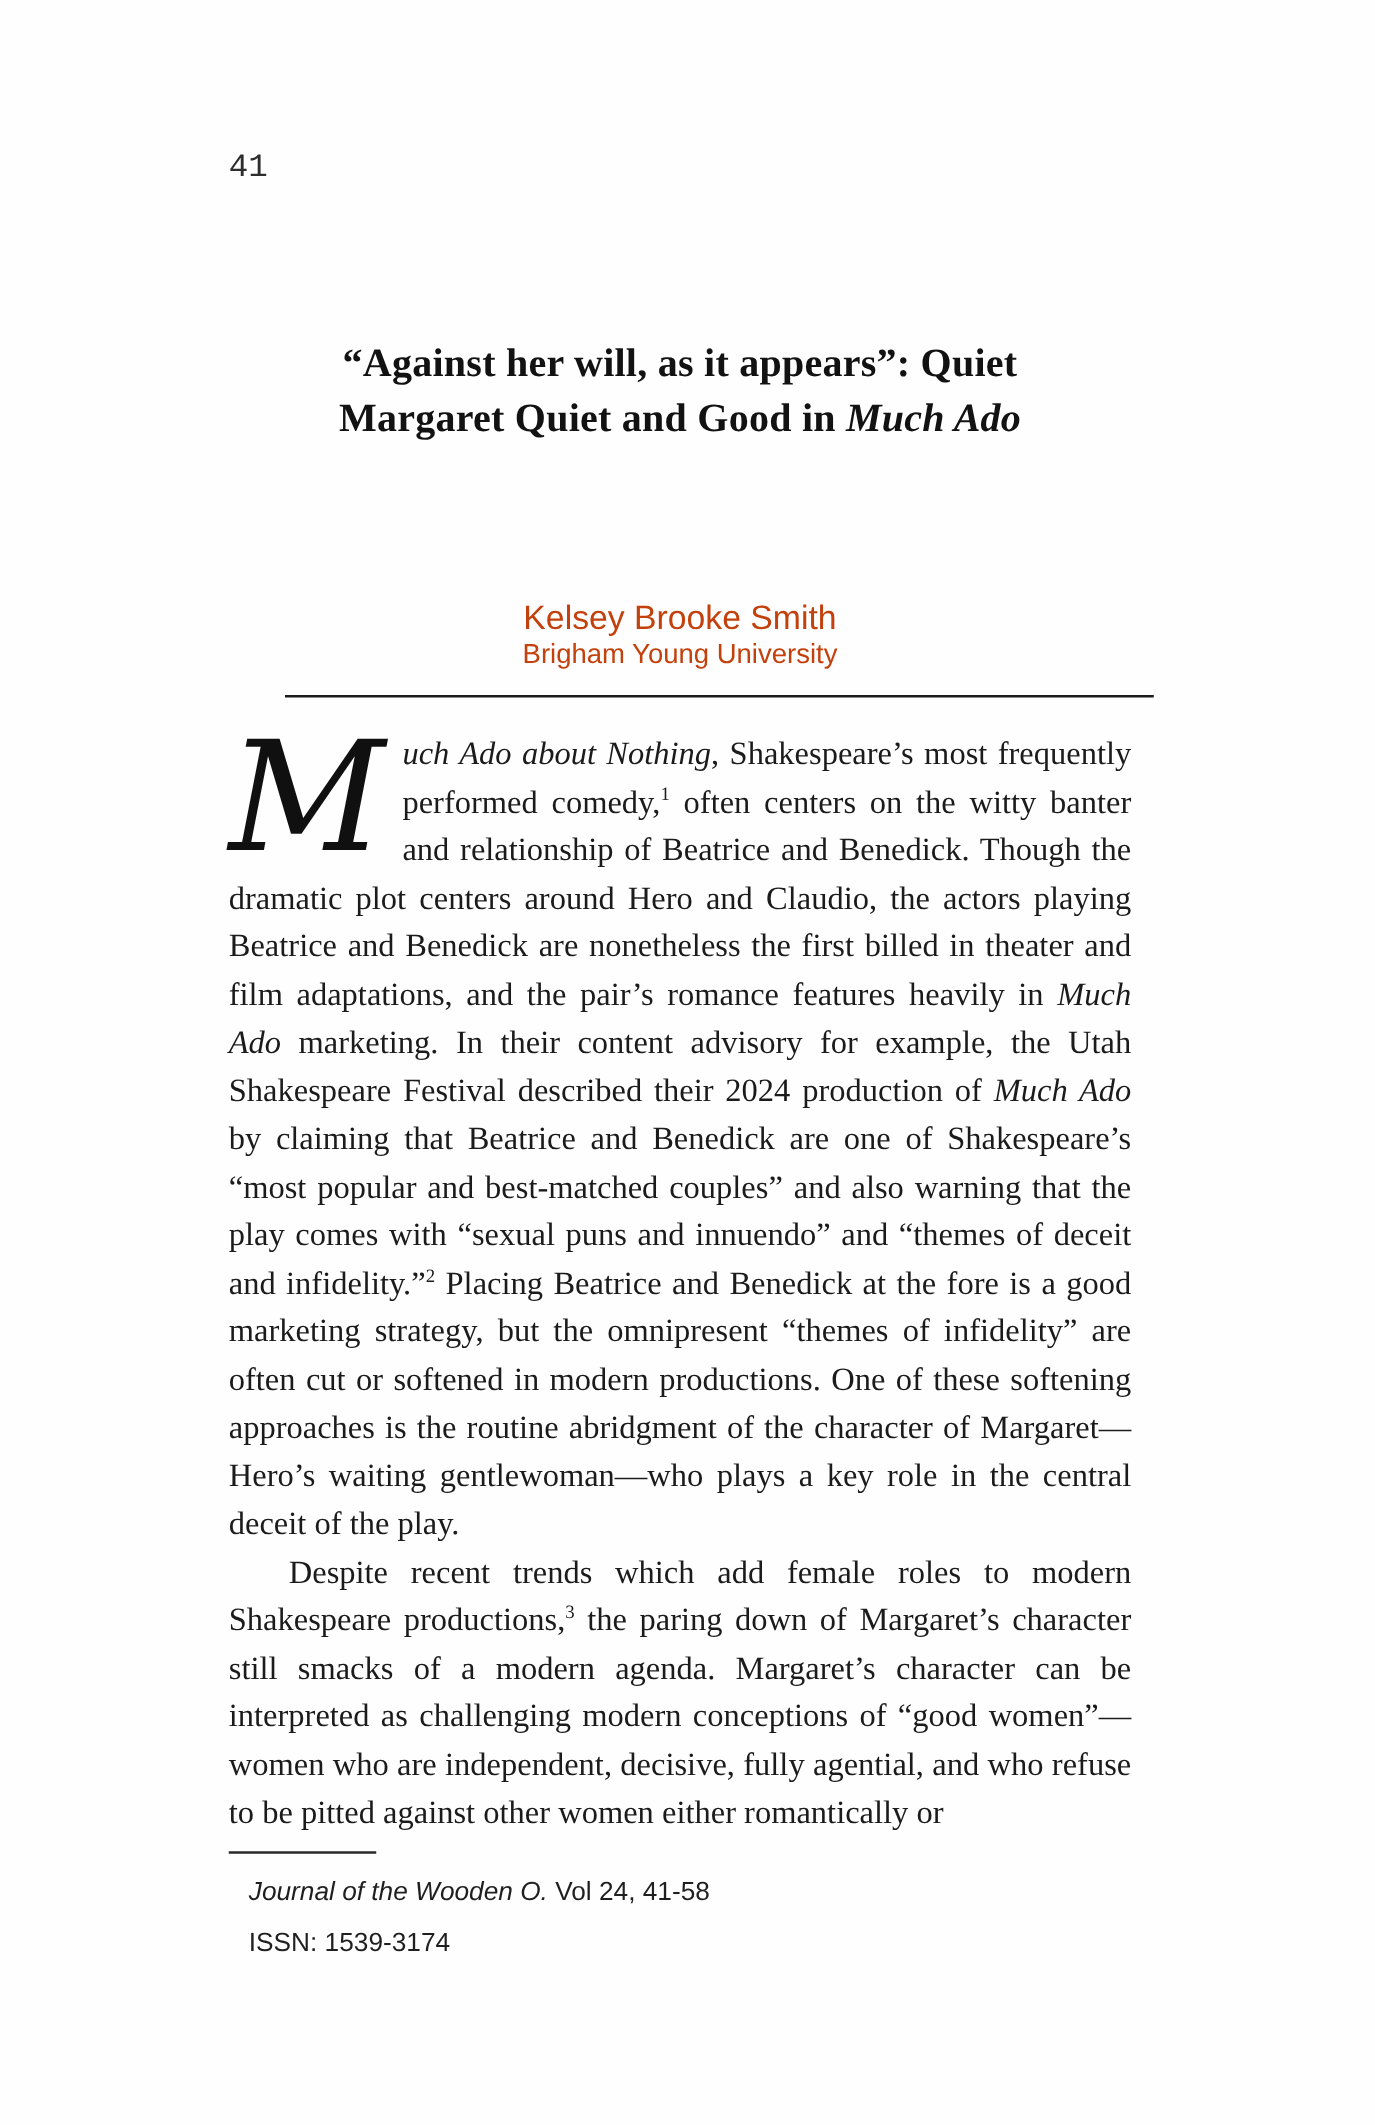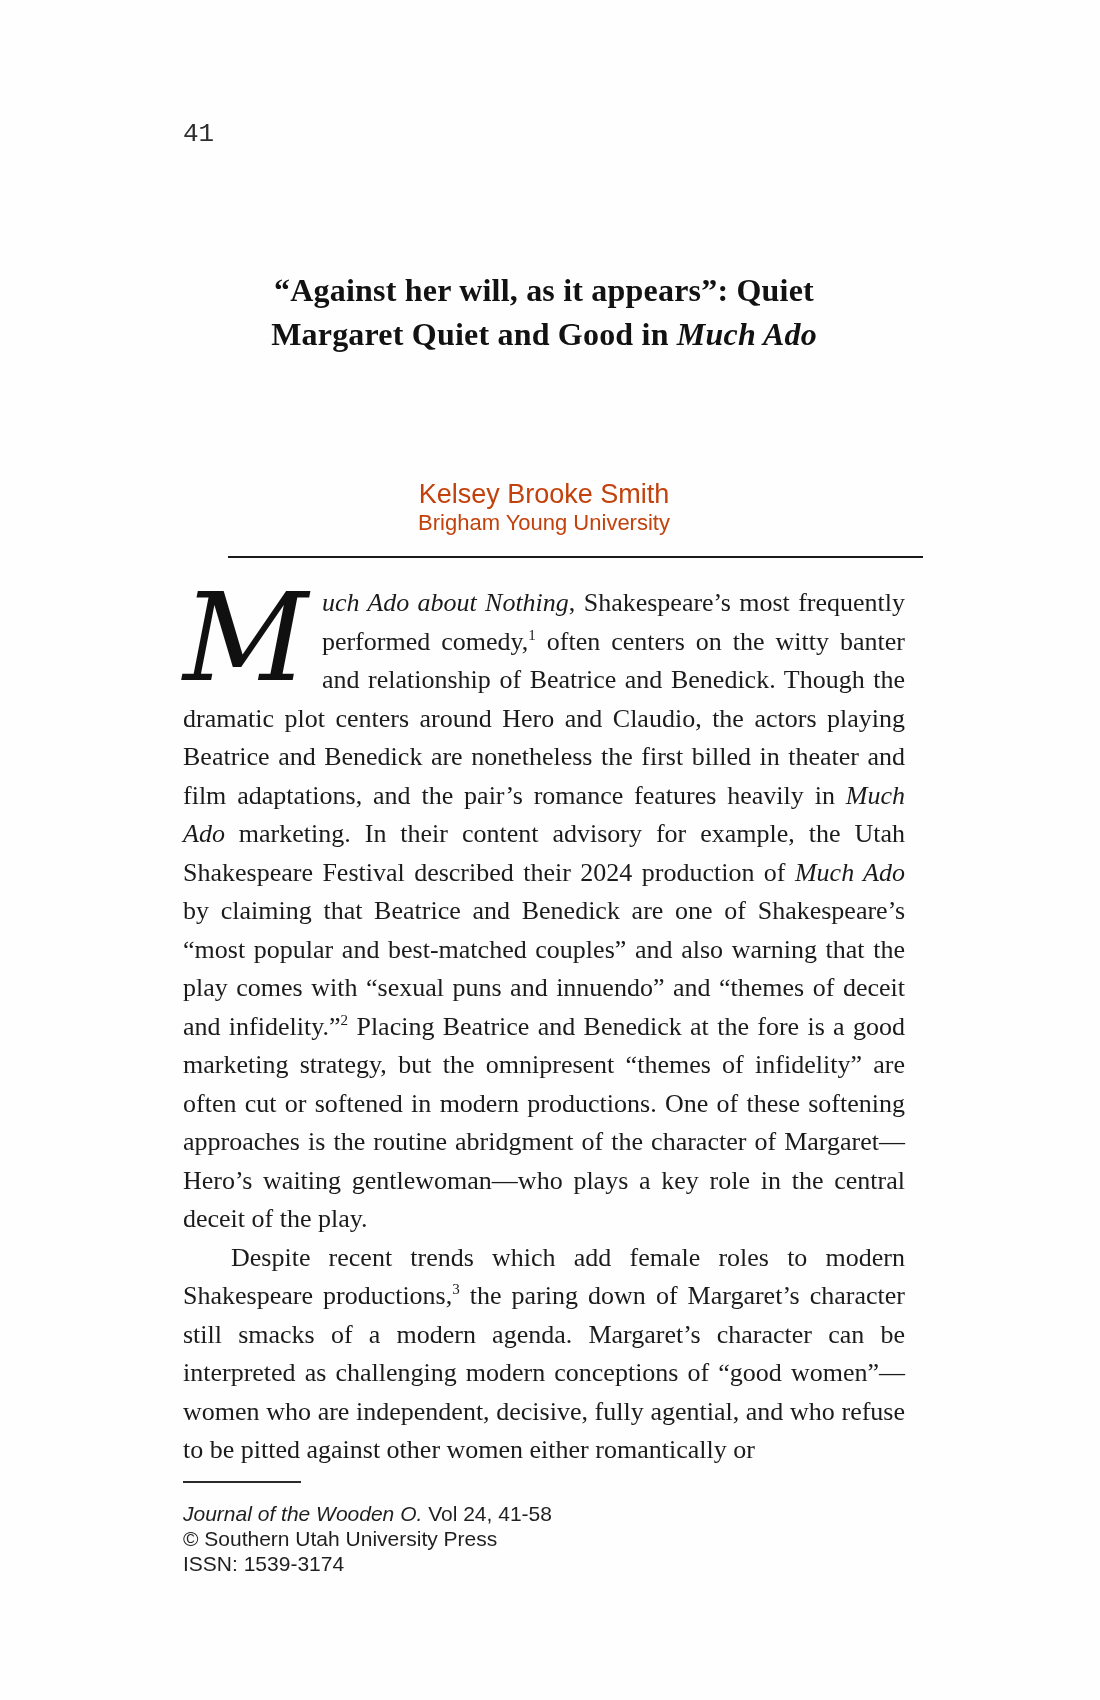--- a/index.html
+++ b/index.html
@@ -104,21 +104,21 @@
     color: #1f1f1f;
   }
   .footer-rule {
     width: 118px;
     height: 0;
     border: none;
     border-top: 2px solid #2a2a2a;
     margin: 0 0 18px 0;
   }
   .footer-line {
-    margin: 0;
+    margin: 16px;
   }
 </style>
 </head>
 <body>
 
 <div class="page">
 
   <div class="page-number">41</div>
 
   <div class="content-col title-block">
@@ -134,17 +134,16 @@
   <hr class="header-rule">
 
   <div class="content-col body-text">
       <p><span class="dropcap">M</span><i>uch Ado about Nothing</i><span>, Shakespeare’s most frequently performed comedy,</span><sup>1</sup><span> often centers on the witty banter and relationship of Beatrice and Benedick. Though the dramatic plot centers around Hero and Claudio, the actors playing Beatrice and Benedick are nonetheless the first billed in theater and film adaptations, and the pair’s romance features heavily in </span><i>Much Ado</i><span> marketing. In their content advisory for example, the Utah Shakespeare Festival described their 2024 production of </span><i>Much Ado</i><span> by claiming that Beatrice and Benedick are one of Shakespeare’s “most popular and best-matched couples” and also warning that the play comes with “sexual puns and innuendo” and “themes of deceit and infidelity.”</span><sup>2</sup><span> Placing Beatrice and Benedick at the fore is a good marketing strategy, but the omnipresent “themes of infidelity” are often cut or softened in modern productions. One of these softening approaches is the routine abridgment of the character of Margaret—Hero’s waiting gentlewoman—who plays a key role in the central deceit of the play.</span></p>
       <p class="indent"><span>Despite recent trends which add female roles to modern Shakespeare productions,</span><sup>3</sup><span> the paring down of Margaret’s character still smacks of a modern agenda. Margaret’s character can be interpreted as challenging modern conceptions of “good women”—women who are independent, decisive, fully agential, and who refuse to be pitted against other women either romantically or</span></p>
     </div>
 
   <div class="footer">
     <hr class="footer-rule">
     <p class="footer-line"><i>Journal of the Wooden O.</i><span> Vol 24, 41-58</span></p>
-    <p class="footer-line">© Southern Utah University Press</p>
     <p class="footer-line">ISSN: 1539-3174</p>
   </div>
 
 </div>
 
 </body></html>

